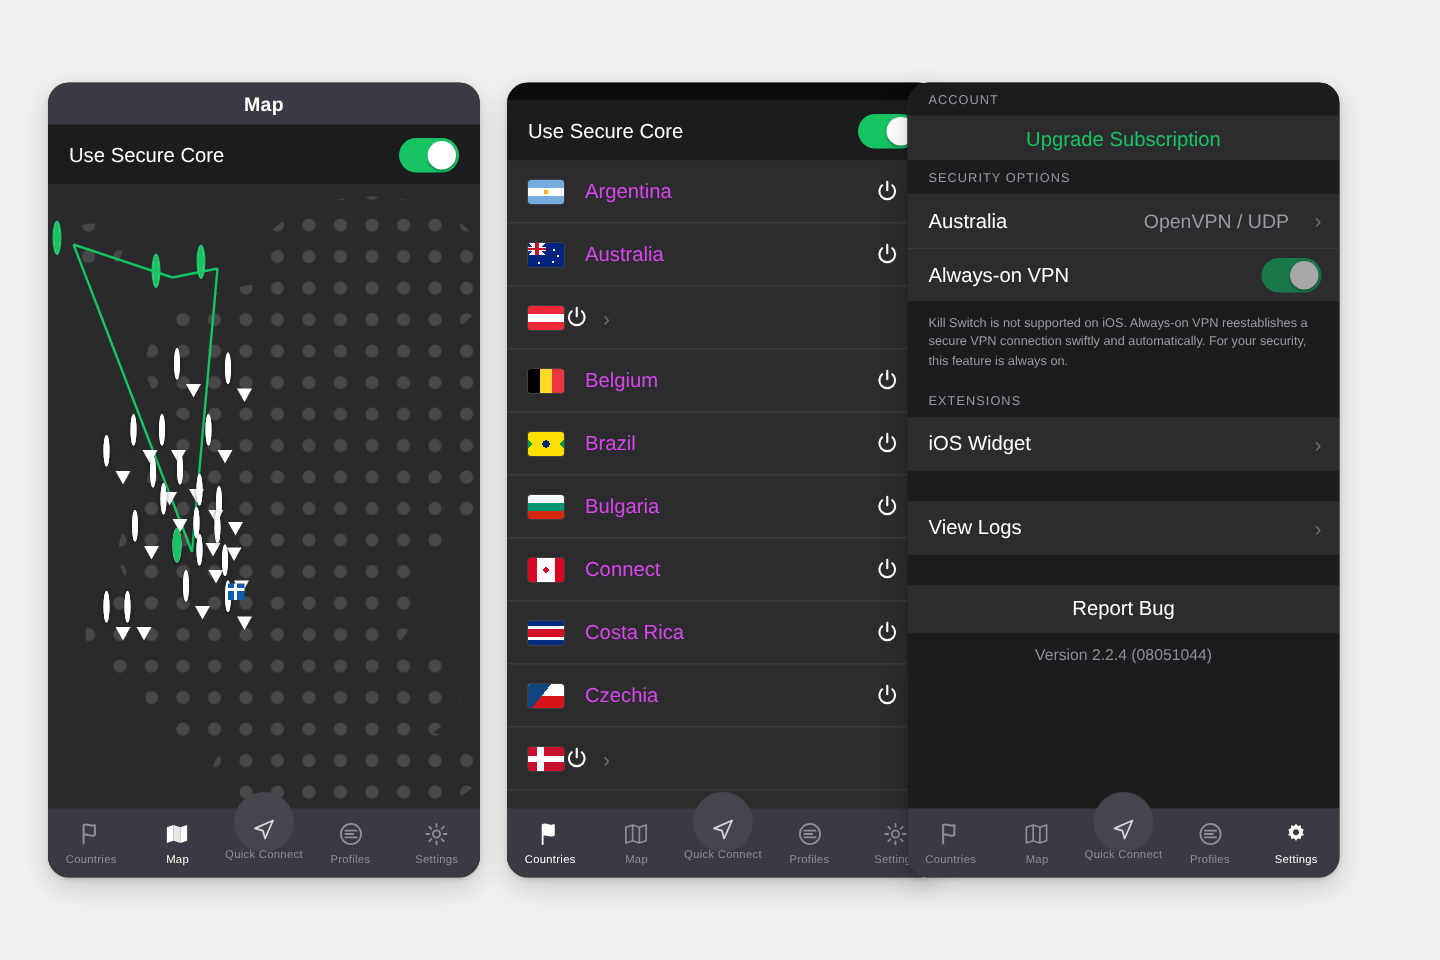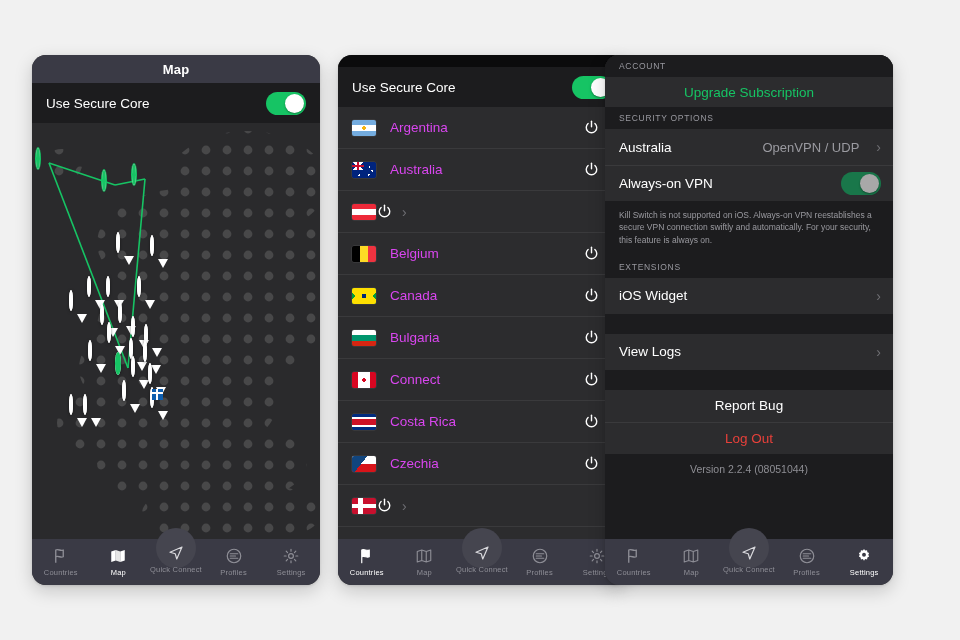--- a/index.html
+++ b/index.html
@@ -363,21 +363,21 @@
           </svg>
         <span class="chev">›</span>
       </div>
 
       <div class="crow">
         <span class="cflag">
             <span class="fl" style="background:#009b3a;"></span>
             <span class="fl" style="background:linear-gradient(45deg,transparent 28%,#fedf00 28% 72%,transparent 72%),linear-gradient(-45deg,transparent 28%,#fedf00 28% 72%,transparent 72%)"></span>
             <span class="fl" style="background:radial-gradient(circle 3px at 50% 50%,#002776 0 80%,transparent 80%)"></span>
           </span>
-        <span class="cname">Canada</span>
+        <span class="cname">Brazil</span>
         <svg class="pwr" viewBox="0 0 24 24">
             <path d="M12 3v8" stroke="#fff" stroke-width="2" stroke-linecap="round"></path>
             <path d="M7.2 6.4a7.4 7.4 0 1 0 9.6 0" fill="none" stroke="#fff" stroke-width="2" stroke-linecap="round"></path>
           </svg>
         <span class="chev">›</span>
       </div>
 
       <div class="crow">
         <span class="cflag">
             <span class="fl" style="background:linear-gradient(#fff 0 33%,#00966e 33% 66%,#d62612 66%)"></span>
@@ -514,21 +514,20 @@
       <div class="gap"></div>
 
       <div class="srow">
         <span class="sname">View Logs</span>
         <span class="chev">›</span>
       </div>
 
       <div class="gap"></div>
 
       <div class="center-row">Report Bug</div>
-      <div class="center-row danger">Log Out</div>
       <div class="version">Version 2.2.4 (08051044)</div>
     </div>
 
     <div class="tabbar">
       <div class="tab">
         <svg class="ticon" viewBox="0 0 24 24">
             <path d="M5 21V4c3-2 7 2 10 0v9c-3 2-7-2-10 0" fill="none" stroke="#8e8e96" stroke-width="1.8" stroke-linejoin="round"></path>
           </svg>
         <span class="tlabel">Countries</span>
       </div>

